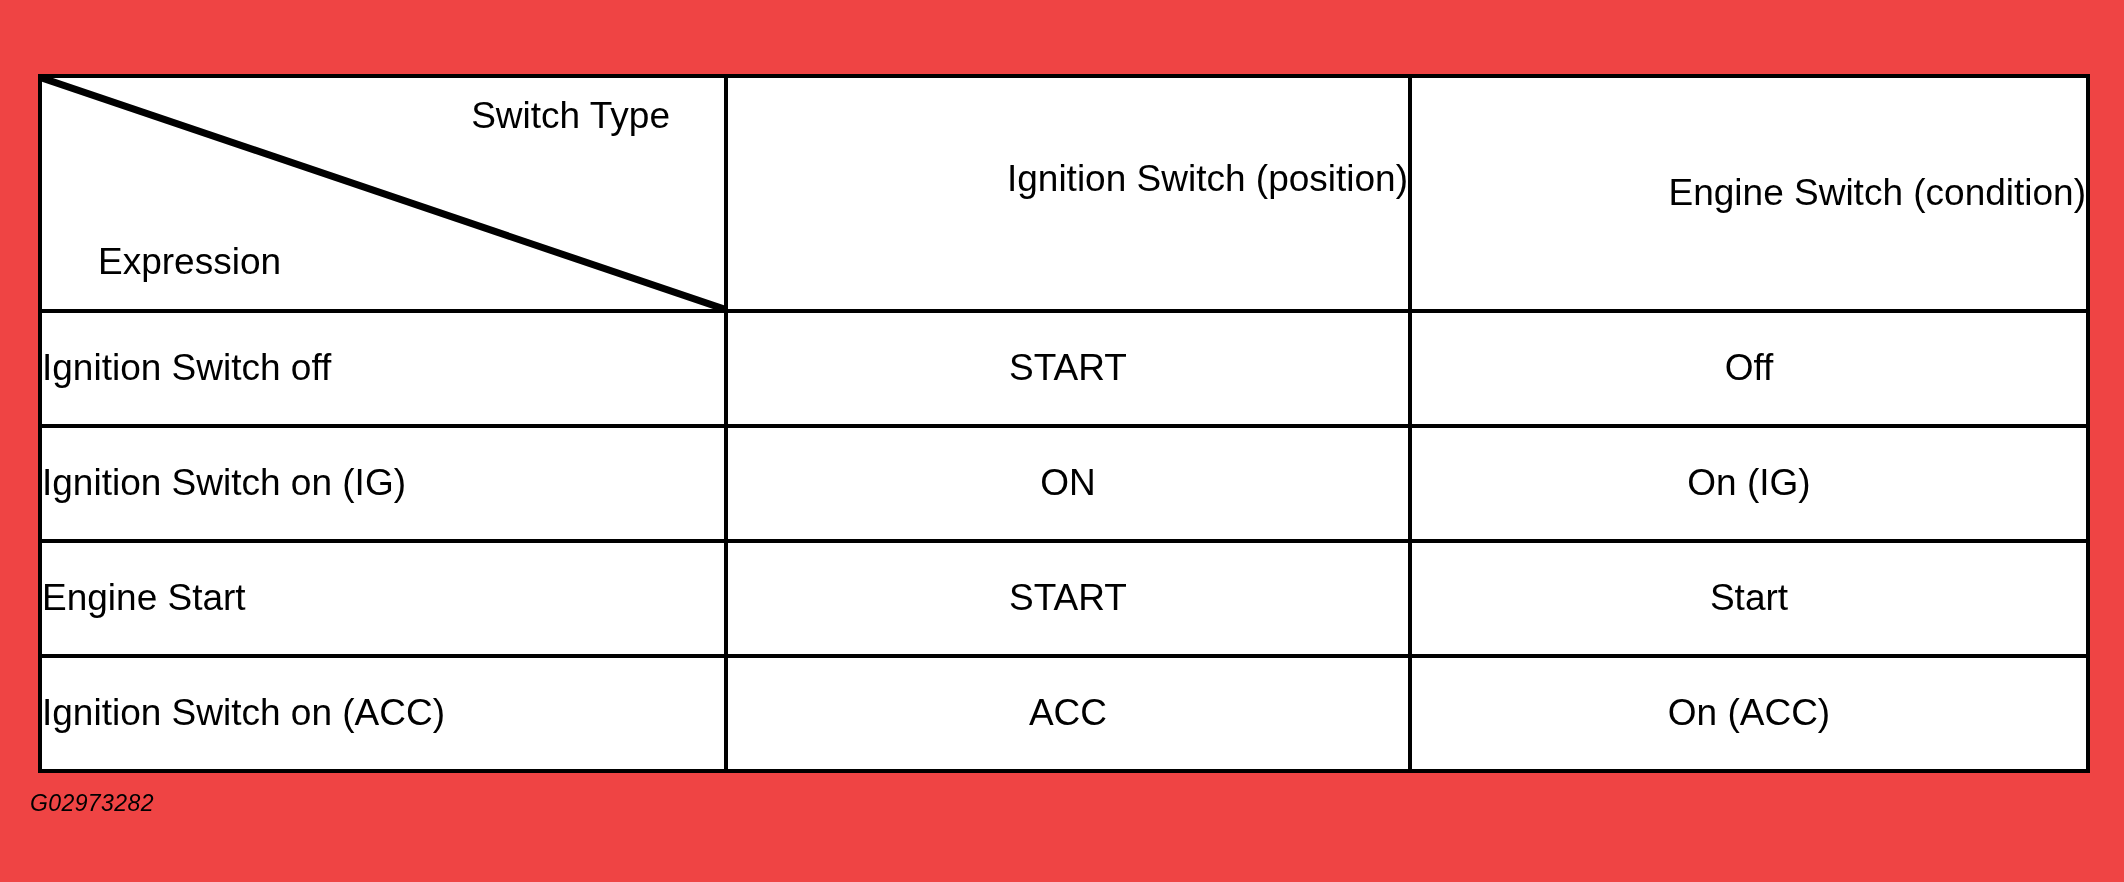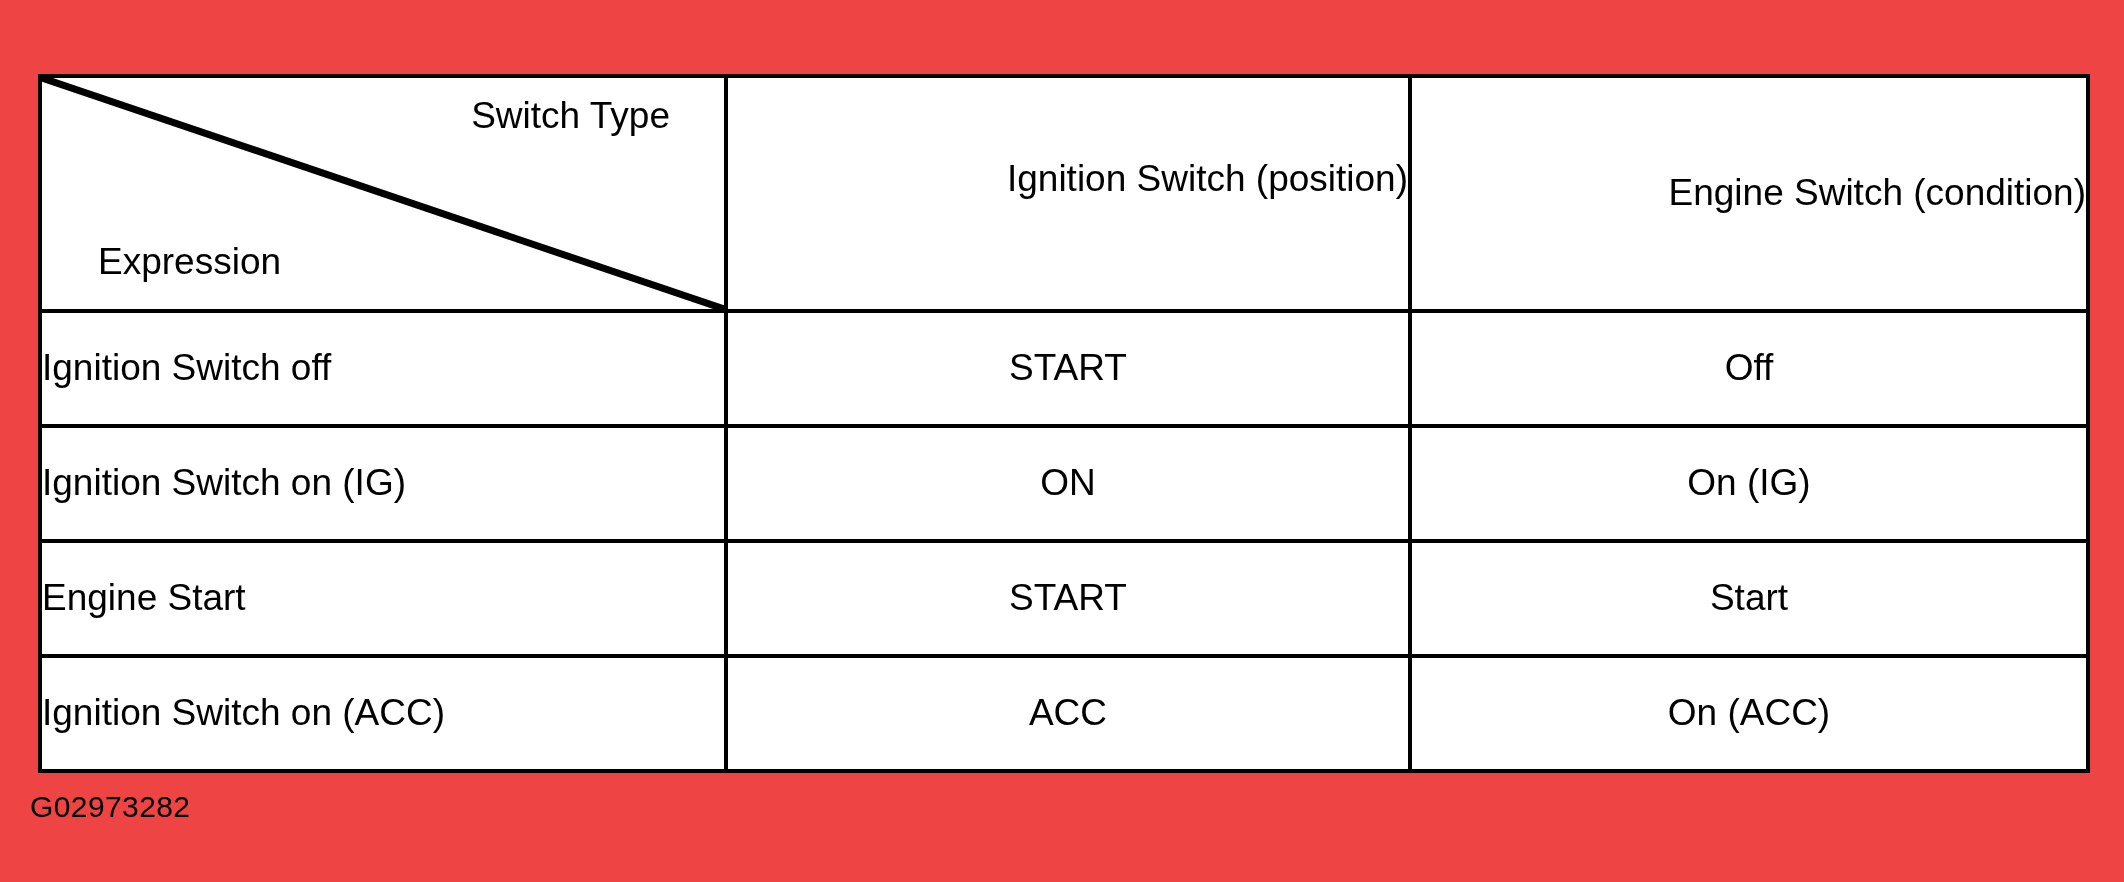--- a/index.html
+++ b/index.html
@@ -100,23 +100,24 @@
     text-align: center;
     font-size: 37px;
     line-height: 1.15;
   }
 
   
   .figure-caption {
     position: absolute;
     left: 30px;
     top: 790px;
-    font-size: 30px;
+    font-size: 23px;
     letter-spacing: 0.4px;
     white-space: nowrap;
+    font-style: italic;
   }
 </style>
 </head>
 <body>
 
 <div class="page">
 
   <table class="switch-table">
     <colgroup>
       <col class="col-expression">

